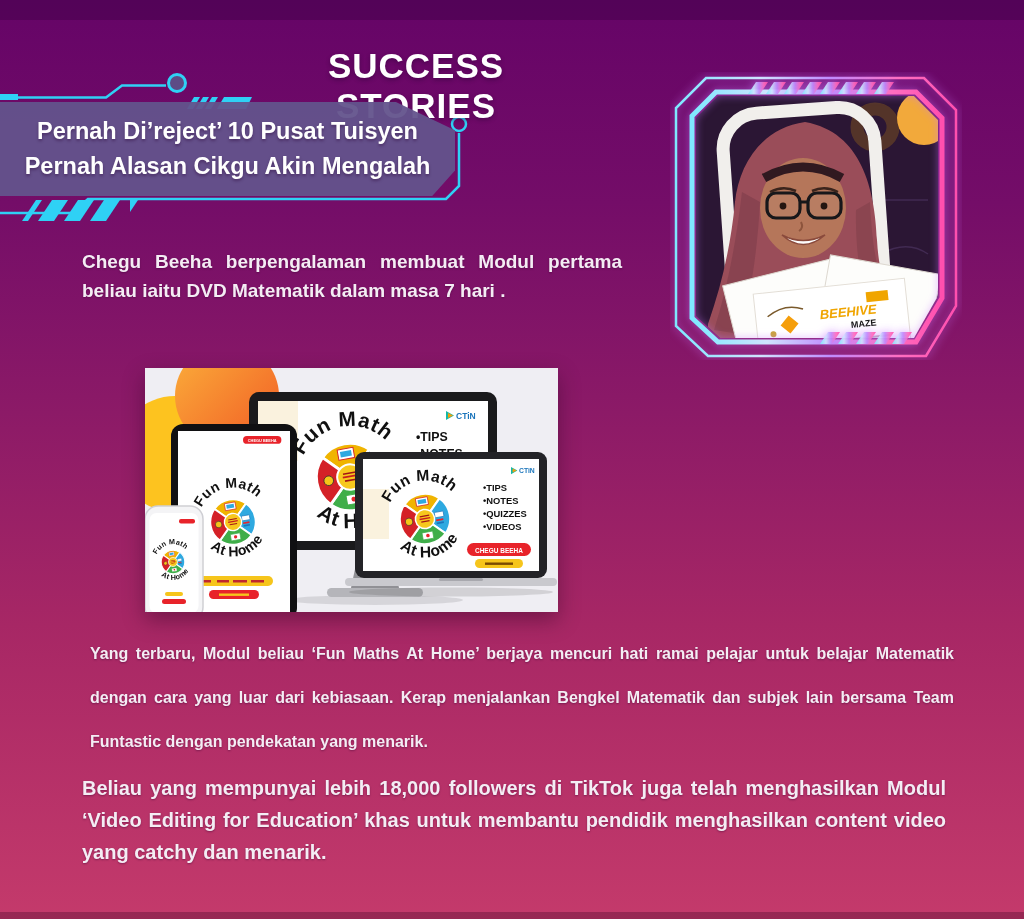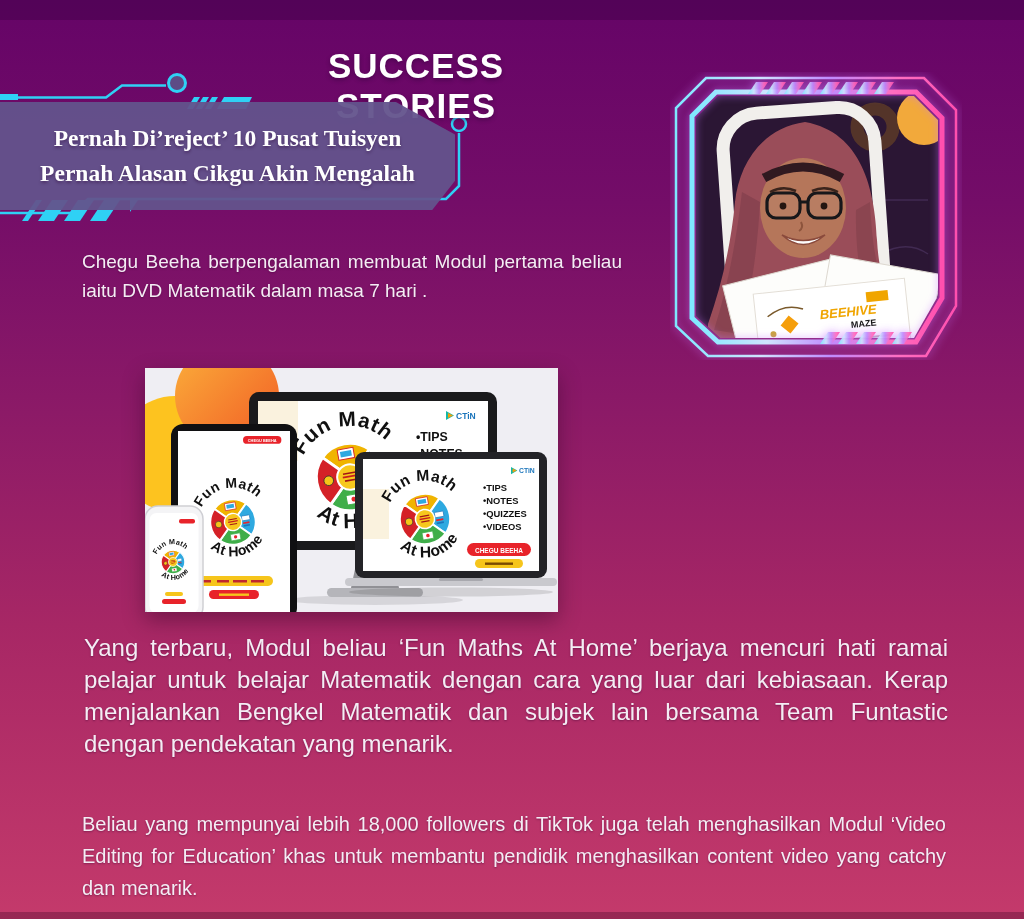--- a/index.html
+++ b/index.html
@@ -9,38 +9,39 @@
     background:linear-gradient(180deg,#650467 0%,#740d68 22%,#8c1a67 45%,#a72765 68%,#c43a6b 100%);
   }
   .shade-top{position:absolute;left:0;top:0;width:100%;height:20px;background:rgba(25,0,35,.22);}
   .shade-bottom{position:absolute;left:0;bottom:0;width:100%;height:7px;background:rgba(45,0,30,.30);}
   .page-title{
     position:absolute;left:248px;top:46px;width:336px;text-align:center;
     color:#fff;font-size:35px;font-weight:800;letter-spacing:1px;
     text-shadow:0 2px 4px rgba(40,0,50,.45);
   }
   .banner{
-    position:absolute;left:0;top:102px;width:455px;height:108px;
+    position:absolute;left:0;top:102px;width:455px;height:94px;
     background:rgba(99,83,140,.95);
     clip-path:polygon(0 0,87% 0,100% 30%,100% 73%,95% 100%,0 100%);
-    display:flex;flex-direction:column;justify-content:center;align-items:center;font-family:Liberation Serif, serif;
+    display:flex;flex-direction:column;justify-content:center;align-items:center;
   }
   .banner .line{
     color:#fff;font-weight:800;font-size:23.5px;line-height:35px;white-space:nowrap;
     text-shadow:0 2px 3px rgba(40,0,50,.4);
   }
   .deco-top{position:absolute;left:0;top:0;pointer-events:none;}
   .para{
     position:absolute;color:#f4edf4;text-align:justify;
     text-shadow:0 1px 2px rgba(60,0,50,.45);
+    font-weight:bold;
   }
   .para.p1{left:82px;top:247px;width:540px;font-size:19px;line-height:29px;}
   .para.p2{left:617px;top:384px;width:330px;font-size:19px;line-height:28px;}
-  .para.p3{left:84px;top:632px;width:864px;font-size:24px;line-height:32px;}
-  .para.p4{left:82px;top:808px;width:864px;font-size:20px;line-height:32px;}
+  .para.p3{left:90px;top:632px;width:864px;font-size:16px;line-height:44px;}
+  .para.p4{left:82px;top:772px;width:864px;font-size:20px;line-height:32px;}
   .photo-frame{position:absolute;left:670px;top:72px;width:292px;height:288px;}
   .product-shot{
     position:absolute;left:145px;top:368px;width:413px;height:244px;background:#efeef3;
     box-shadow:0 8px 20px rgba(40,0,30,.40);
   }
 </style>
 </head>
 <body>
 
 <div class="poster">

